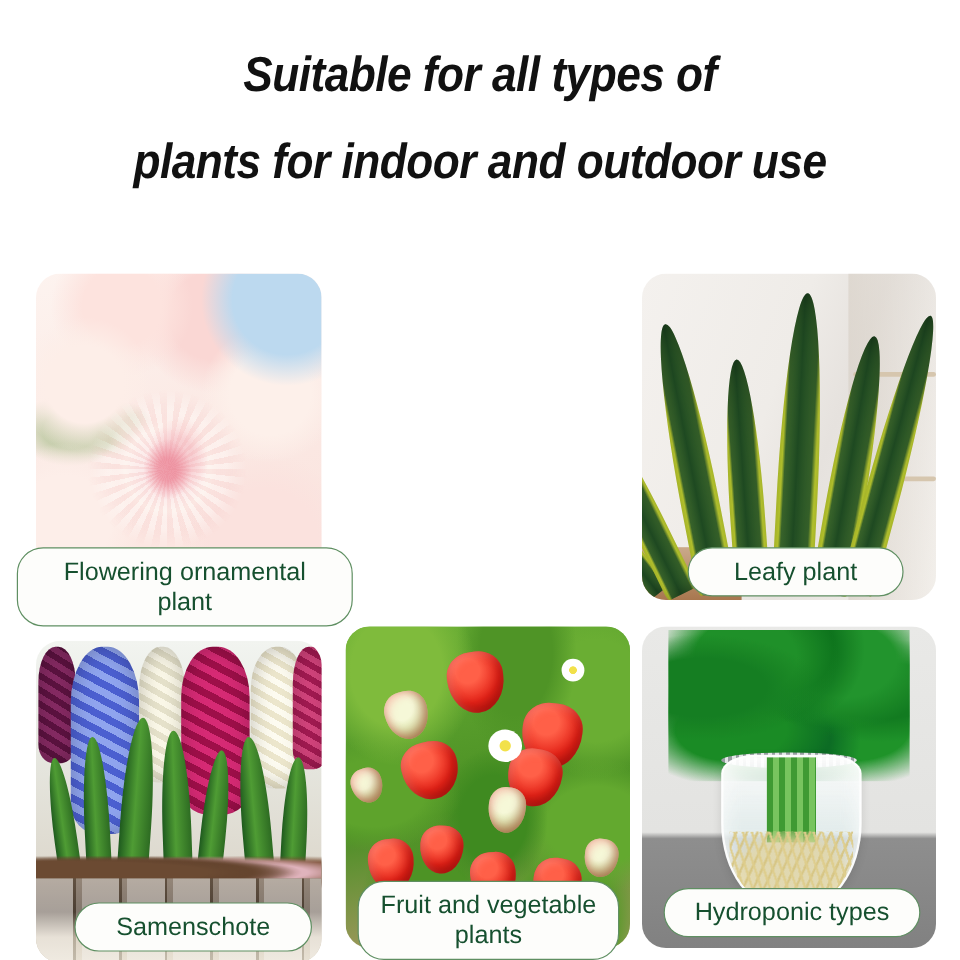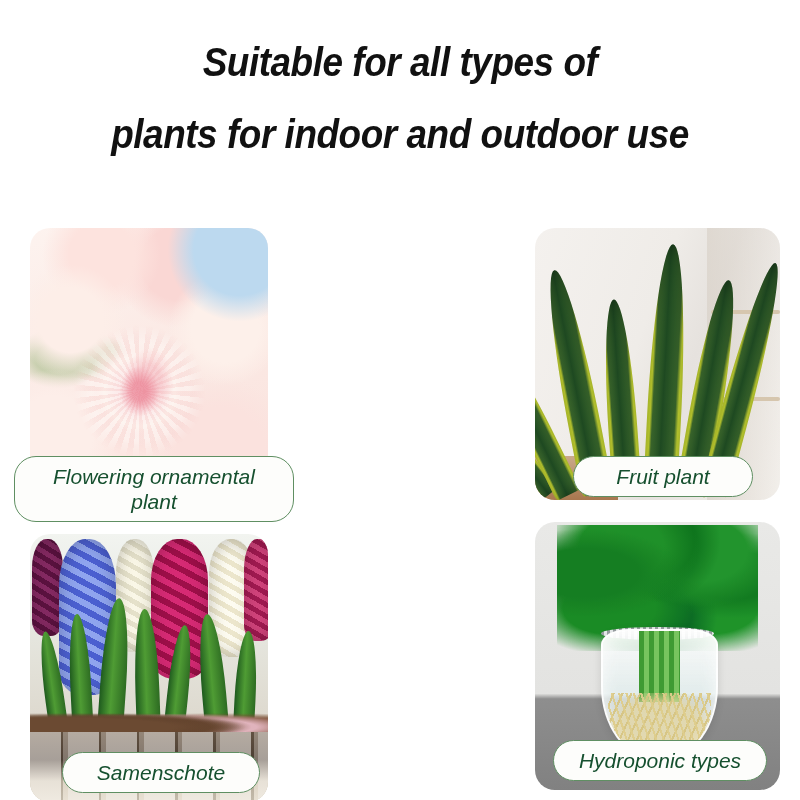--- a/index.html
+++ b/index.html
@@ -25,21 +25,21 @@
     transform:scaleX(0.9);
     white-space:nowrap;
   }
   .heading .l1{display:block;}
   .heading .l2{display:block;}
 
   
   .grid{
     position:absolute;
     left:0;top:222px;
-    width:800px;height:578px;font-style:italic;
+    width:800px;height:578px;
   }
   .tile{
     position:absolute;
     border-radius:20px;
     overflow:visible;
   }
   .photo{
     position:absolute;
     inset:0;
     border-radius:20px;
@@ -326,21 +326,21 @@
         <div class="floor"></div>
         <div class="blade b7"></div>
         <div class="blade b1"></div>
         <div class="blade b2"></div>
         <div class="blade b3"></div>
         <div class="blade b4"></div>
         <div class="blade b5"></div>
         <div class="blade b6"></div>
       </div>
     </div>
-    <div class="caption" style="left:38px;top:228px;width:180px;">Fruit plant</div>
+    <div class="caption" style="left:38px;top:228px;width:180px;">Leafy plant</div>
   </div>
 
   <div class="tile" style="left:30px;top:312px;width:238px;height:268px;">
     <div class="photo">
       <div class="photo-inner ph-hya">
         <div class="spike s1"></div>
         <div class="spike s2"></div>
         <div class="spike s3"></div>
         <div class="spike s4"></div>
         <div class="spike s5"></div>
@@ -352,20 +352,42 @@
         <div class="leaf l5"></div>
         <div class="leaf l6"></div>
         <div class="leaf l7"></div>
         <div class="bulbs"></div>
         <div class="pots"></div>
       </div>
     </div>
     <div class="caption" style="left:32px;top:218px;width:198px;">Samenschote</div>
   </div>
 
+  <div class="tile" style="left:288px;top:300px;width:237px;height:268px;">
+    <div class="photo">
+      <div class="photo-inner ph-straw">
+        <div class="berry red r1"></div>
+        <div class="berry red r2"></div>
+        <div class="berry red r3"></div>
+        <div class="berry red r4"></div>
+        <div class="berry red r5"></div>
+        <div class="berry red r6"></div>
+        <div class="berry red r7"></div>
+        <div class="berry red r8"></div>
+        <div class="berry red r9"></div>
+        <div class="berry white w1"></div>
+        <div class="berry white w2"></div>
+        <div class="berry white w3"></div>
+        <div class="berry white w4"></div>
+        <div class="flower f1"></div>
+        <div class="flower f2"></div>
+      </div>
+    </div>
+    <div class="caption" style="left:10px;top:212px;width:218px;">Fruit and vegetable plants</div>
+  </div>
 
   <div class="tile" style="left:535px;top:300px;width:245px;height:268px;">
     <div class="photo">
       <div class="photo-inner ph-hydro">
         <div class="fol"></div>
         <div class="rim"></div>
         <div class="vase">
           <div class="stems"></div>
           <div class="roots"></div>
         </div>

